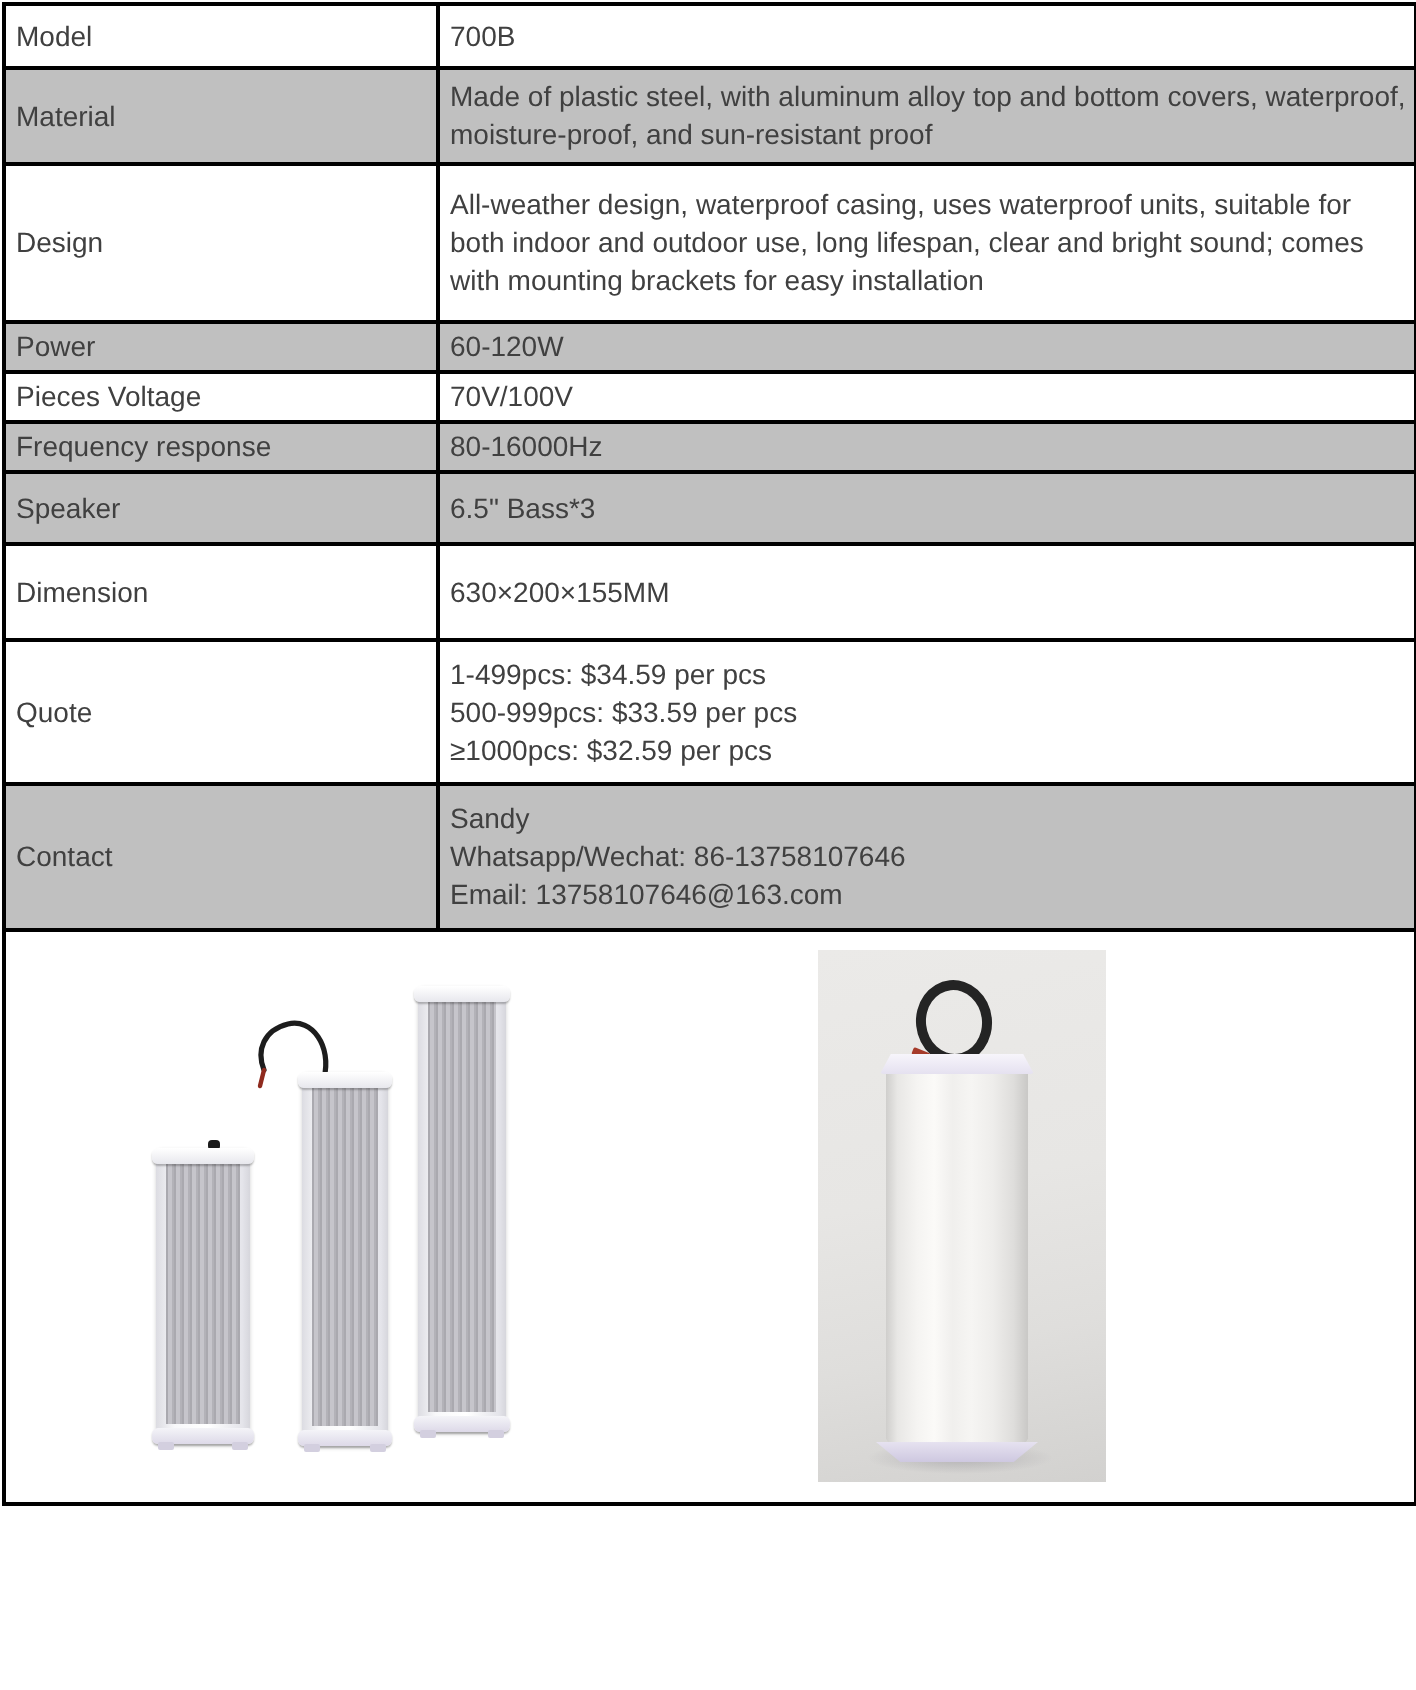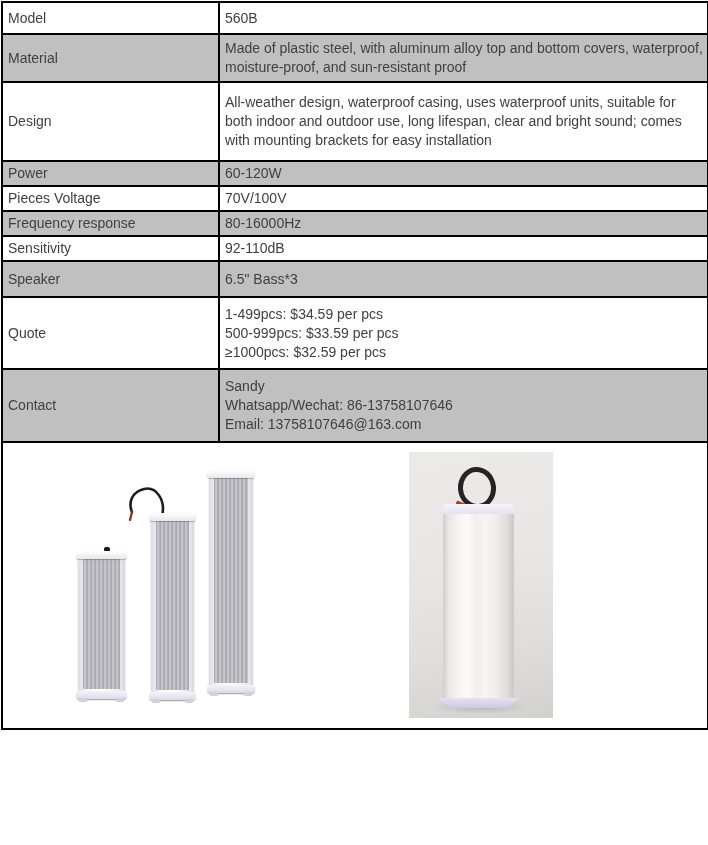--- a/index.html
+++ b/index.html
@@ -91,21 +91,21 @@
 
 <div class="page">
   <table class="spec">
     <colgroup>
         <col style="width:217px">
         <col style="width:489px">
       </colgroup>
     <tbody>
       <tr class="h32">
         <td>Model</td>
-        <td>560B</td>
+        <td>700B</td>
       </tr>
       <tr class="h45 shaded">
         <td>Material</td>
         <td>Made of plastic steel, with aluminum alloy top and bottom covers, waterproof, moisture-proof, and sun-resistant proof</td>
       </tr>
       <tr class="h79">
         <td>Design</td>
         <td>All-weather design, waterproof casing, uses waterproof units, suitable for both indoor and outdoor use, long lifespan, clear and bright sound; comes with mounting brackets for easy installation</td>
       </tr>
       <tr class="h34 shaded">
@@ -113,27 +113,27 @@
         <td>60-120W</td>
       </tr>
       <tr class="h34">
         <td>Pieces Voltage</td>
         <td>70V/100V</td>
       </tr>
       <tr class="h34 shaded">
         <td>Frequency response</td>
         <td>80-16000Hz</td>
       </tr>
-      <tr class="h34">
-        <td>Sensitivity</td>
-        <td>92-110dB</td>
-      </tr>
       <tr class="h36 shaded">
         <td>Speaker</td>
         <td>6.5" Bass*3</td>
+      </tr>
+      <tr class="h48">
+        <td>Dimension</td>
+        <td>630×200×155MM</td>
       </tr>
       <tr class="h72">
         <td>Quote</td>
         <td class="pre">1-499pcs: $34.59 per pcs
 500-999pcs: $33.59 per pcs
 ≥1000pcs: $32.59 per pcs</td>
       </tr>
       <tr class="h73 shaded">
         <td>Contact</td>
         <td class="pre">Sandy

